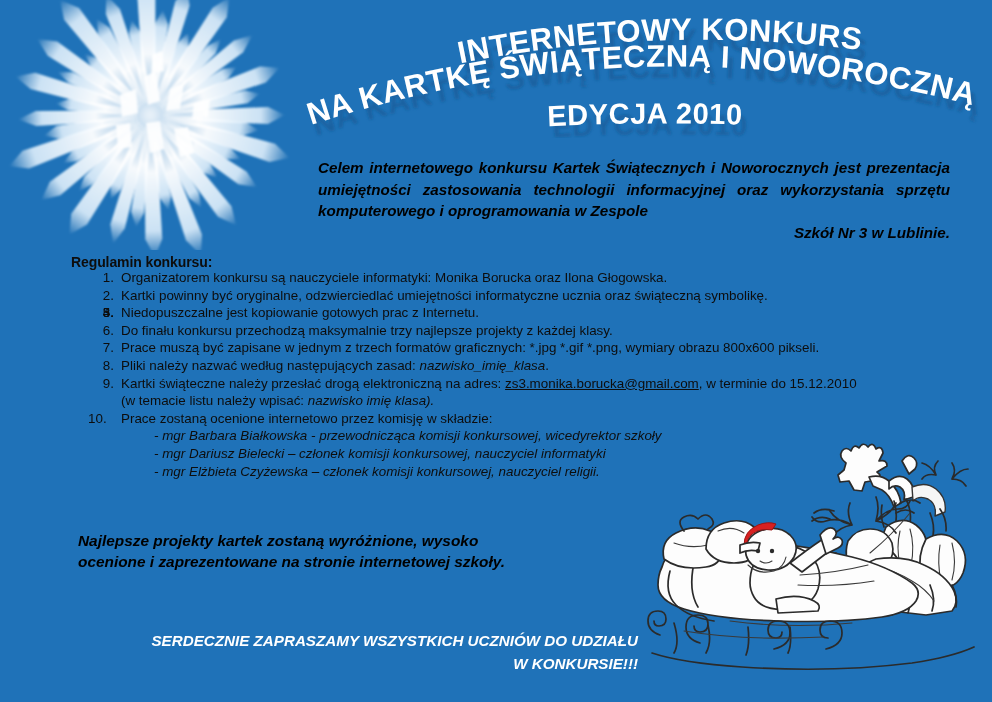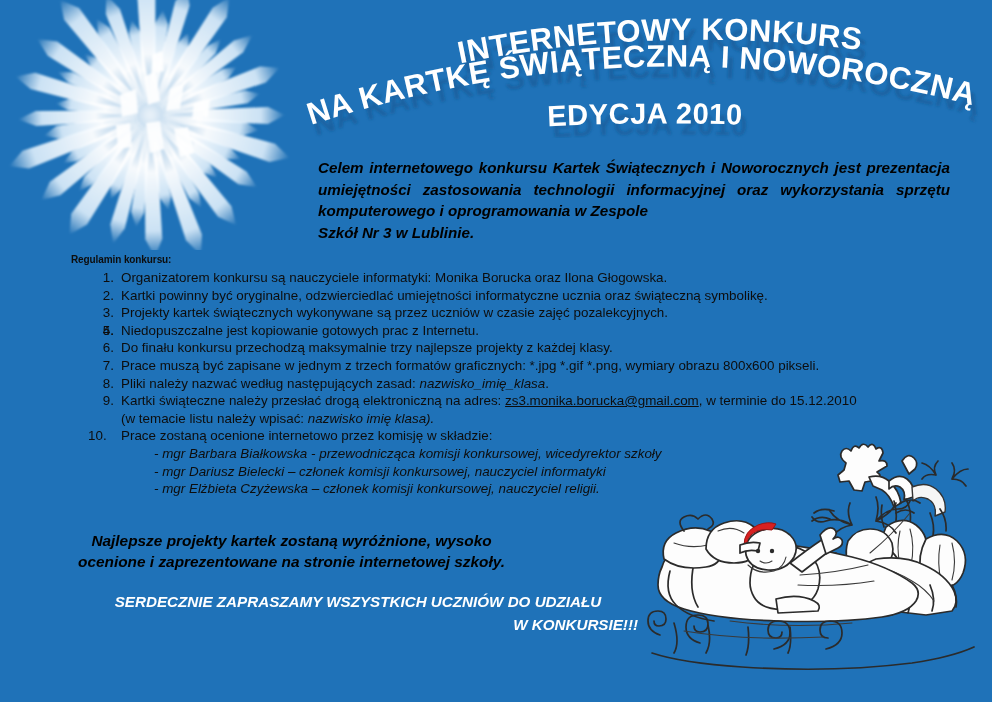--- a/index.html
+++ b/index.html
@@ -56,28 +56,28 @@
     width: 632px;
     font-family: "Liberation Sans", sans-serif;
     font-weight: bold;
     font-style: italic;
     font-size: 15.2px;
     line-height: 21.5px;
     color: #000000;
     text-align: justify;
     text-justify: inter-word;
   }
-  #intro .last { text-align: left; }
+  #intro .last { text-align: right; }
 
   
   #rules-heading {
     position: absolute;
     left: 71px;
     top: 254px;
-    font-size: 10px;
+    font-size: 14px;
     font-weight: bold;
     color: #0d0d0d;
     letter-spacing: -0.1px;
   }
   #rules-list {
     position: absolute;
     left: 88px;
     top: 269px;
     width: 890px;
     font-size: 13.4px;
@@ -114,35 +114,34 @@
   
   #closing-1 {
     position: absolute;
     left: 78px;
     top: 530px;
     font-weight: bold;
     font-style: italic;
     font-size: 15.4px;
     line-height: 21px;
     color: #000000;
-    text-align: center;
   }
   #closing-2 {
     position: absolute;
     left: 78px;
     top: 590px;
     width: 560px;
     font-weight: bold;
     font-style: italic;
     font-size: 15.2px;
     line-height: 23px;
     color: #ffffff;
     text-align: center;
   }
-  #closing-2 .l1 { display: block; text-align: center; }
+  #closing-2 .l1 { display: block; text-align: right; margin-top: 39px; }
   #closing-2 .l2 { display: block; text-align: right; }
 
   
   #sleigh {
     position: absolute;
     left: 640px;
     top: 435px;
     width: 352px;
     height: 245px;
     pointer-events: none;
@@ -370,21 +369,21 @@
 
     <div class="rule">
       <span class="num">1.</span><span>Organizatorem konkursu są nauczyciele informatyki: Monika Borucka oraz Ilona Głogowska.</span>
     </div>
 
     <div class="rule">
       <span class="num">2.</span><span>Kartki powinny być oryginalne, odzwierciedlać umiejętności informatyczne ucznia oraz świąteczną symbolikę.</span>
     </div>
 
     <div class="rule">
-      <span class="num">3.</span><span>Projekty kartek świątecznych wykonywane są przez uczniów w czasie zajęć pozalekcyjnych.</span>
+      <span class="num">3.</span>
     </div>
 
     <div class="rule">
       <span class="num">4.</span>
     </div>
 
     <div class="rule">
       <span class="num">5.</span><span>Niedopuszczalne jest kopiowanie gotowych prac z Internetu.</span>
     </div>
 

